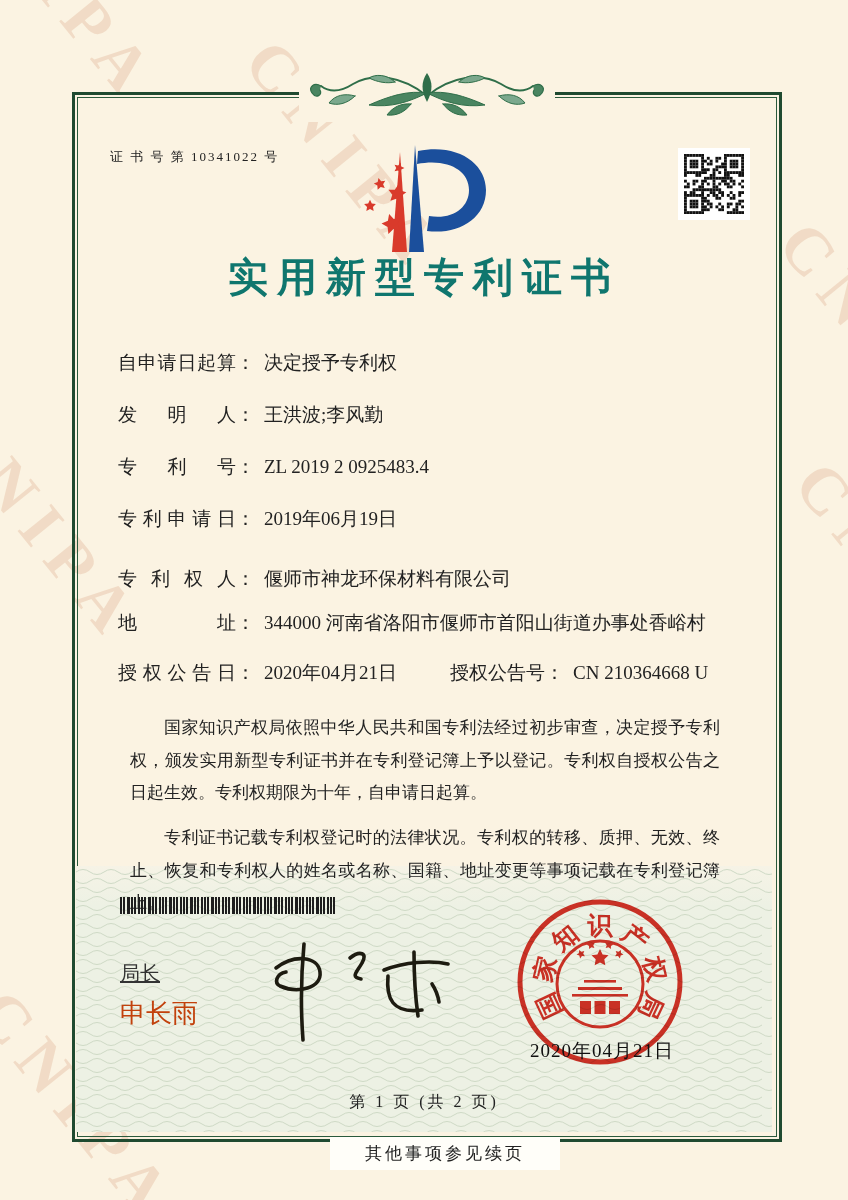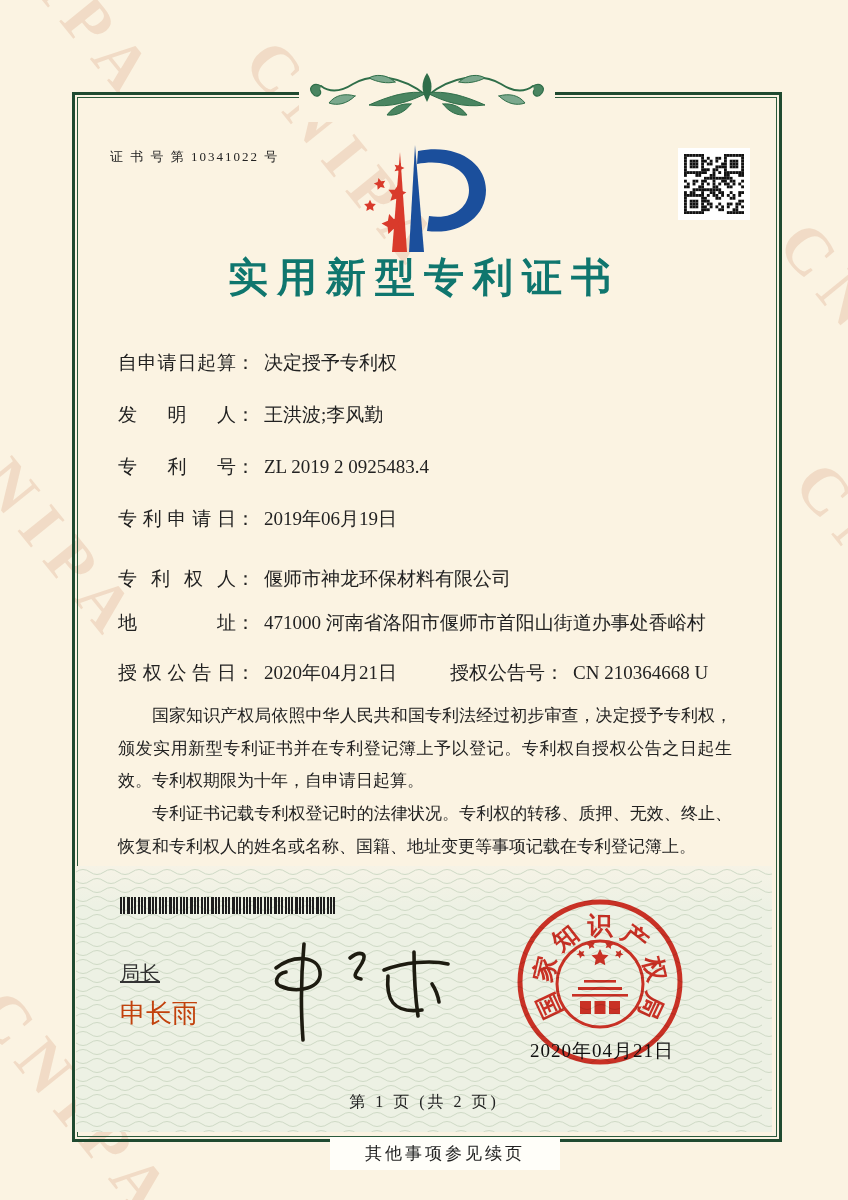--- a/index.html
+++ b/index.html
@@ -24,21 +24,21 @@
          font-weight:700;letter-spacing:9px;color:#0f766e;z-index:2;}
   
   .rows{position:absolute;left:118px;top:350px;width:622px;font-size:19px;z-index:2;}
   .row{position:absolute;left:0;white-space:nowrap;}
   .flabel{display:inline-block;width:118px;text-align:justify;text-align-last:justify;}
   .colon{margin-right:9px;}
   .grant2{position:absolute;left:332px;top:0;white-space:nowrap;}
   
   .paras{position:absolute;left:118px;top:700px;width:614px;font-size:17px;line-height:1.92;
          text-align:justify;z-index:2;}
-  .paras p{margin:0;text-indent:2em;}
+  .paras p{margin:12px;text-indent:2em;}
   
   .band{position:absolute;left:76px;top:866px;width:696px;height:266px;overflow:hidden;z-index:1;
         background:linear-gradient(#f6f3e6,#edf1e4 40px);}
   .barcode{position:absolute;left:120px;top:897px;width:218px;height:17px;z-index:3;}
   .officer-title{position:absolute;left:120px;top:960px;font-size:20px;z-index:3;
                  font-family:"Liberation Sans","DejaVu Sans",sans-serif;color:#333;text-decoration:underline;}
   .officer-name{position:absolute;left:120px;top:996px;font-size:26px;z-index:3;
                 font-family:"Liberation Sans","DejaVu Sans",sans-serif;color:#c2410c;}
   .sign{position:absolute;left:246px;top:936px;width:212px;height:112px;z-index:3;}
   .seal{position:absolute;left:514px;top:896px;width:172px;height:172px;z-index:3;
@@ -344,21 +344,21 @@
     <div class="row" style="top:104px">
       <span class="flabel">专利号</span><span class="colon">：</span><span>ZL 2019 2 0925483.4</span>
     </div>
     <div class="row" style="top:156px">
       <span class="flabel">专利申请日</span><span class="colon">：</span><span>2019年06月19日</span>
     </div>
     <div class="row" style="top:216px">
       <span class="flabel">专利权人</span><span class="colon">：</span><span>偃师市神龙环保材料有限公司</span>
     </div>
     <div class="row" style="top:260px">
-      <span class="flabel">地址</span><span class="colon">：</span><span>471000 河南省洛阳市偃师市首阳山街道办事处香峪村</span>
+      <span class="flabel">地址</span><span class="colon">：</span><span>344000 河南省洛阳市偃师市首阳山街道办事处香峪村</span>
     </div>
     <div class="row" style="top:310px">
       <span class="flabel">授权公告日</span><span class="colon">：</span><span>2020年04月21日</span>
       <span class="grant2">
         <span>授权公告号</span><span class="colon">：</span><span>CN 210364668 U</span>
       </span>
     </div>
   </div>
 
   <div class="paras">

